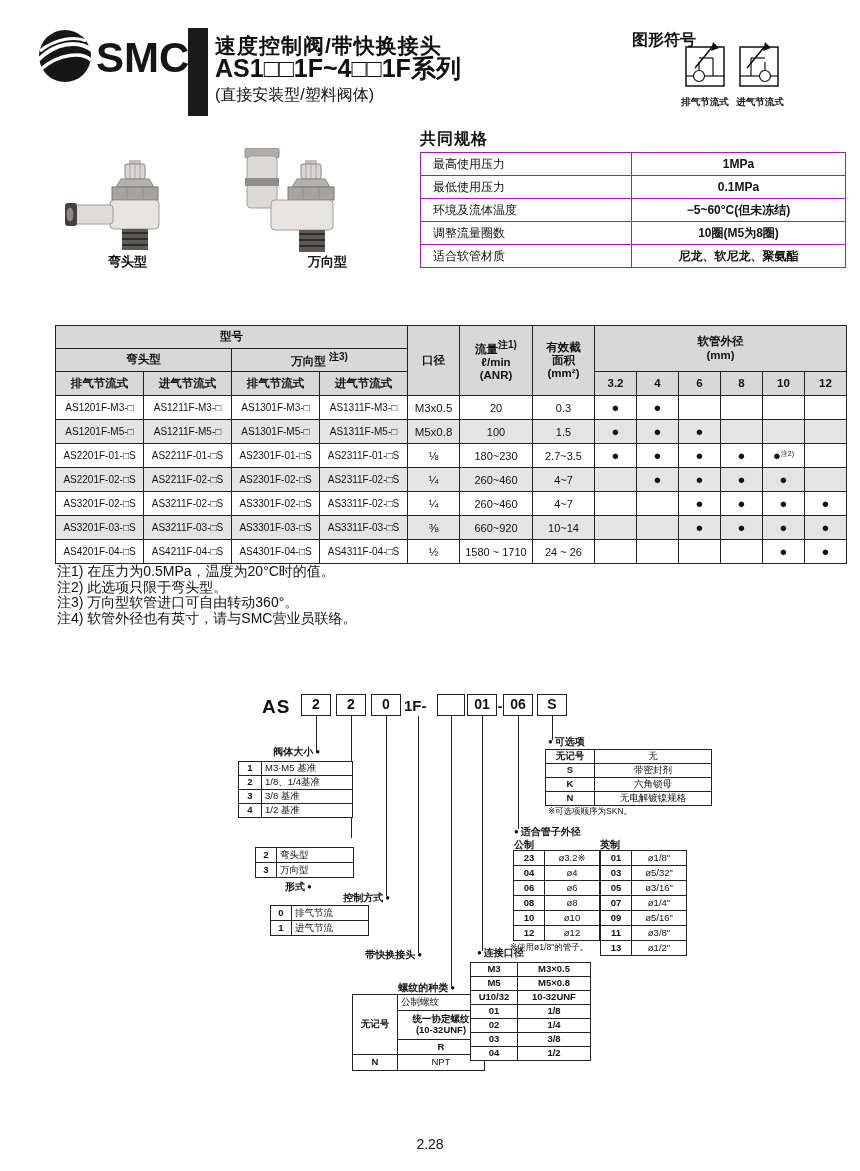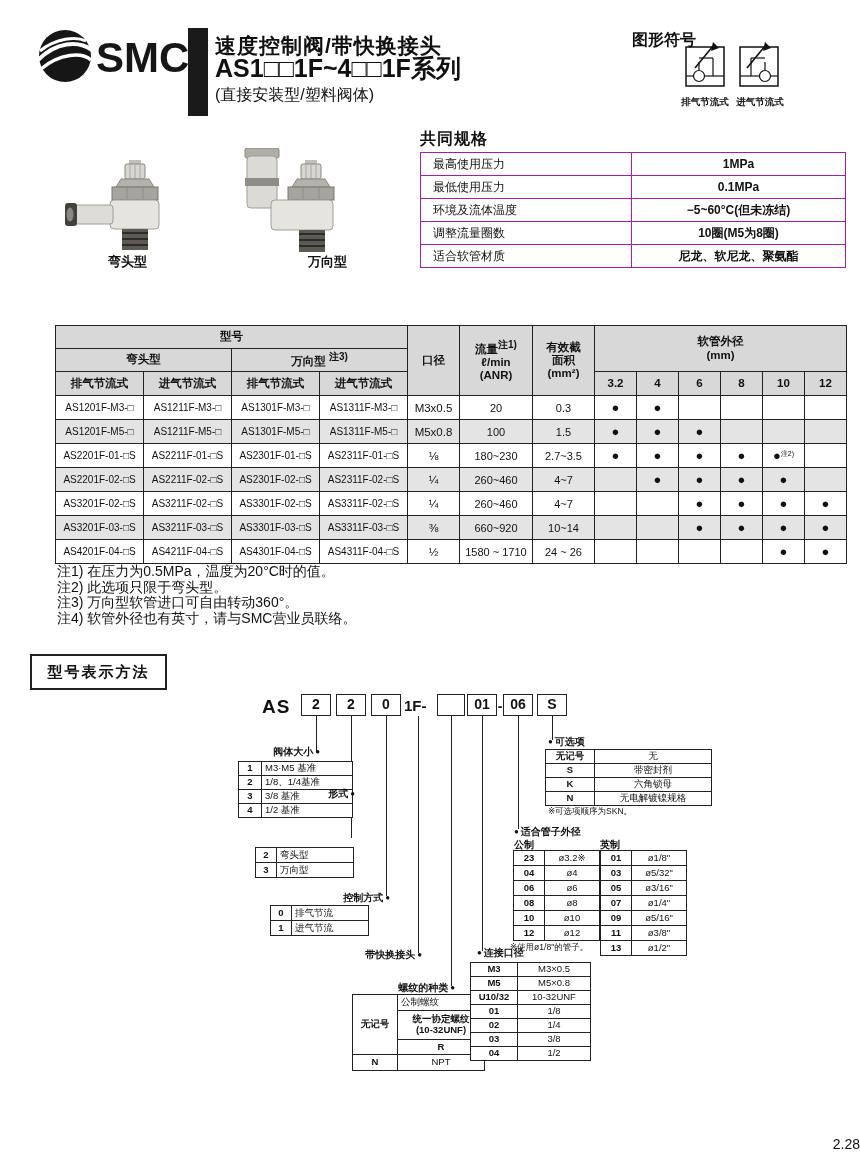--- a/index.html
+++ b/index.html
@@ -57,25 +57,25 @@
   .dlabel.before::before{content:"\25CF";font-size:8px;margin-right:2px;vertical-align:1px;}
   .sublab{position:absolute;font-size:10px;font-weight:bold;}
   .dnote{position:absolute;font-size:8.5px;}
   .dt{position:absolute;border-collapse:collapse;font-size:9.5px;line-height:1.15;background:#fff;}
   .dt td{border:1px solid #222;padding:0 3px;height:13px;text-align:left;}
   .dt td:first-child{font-weight:bold;text-align:center;padding:0 2px;}
   .t-valve td:first-child{width:18px;} .t-valve td:last-child{width:84px;}
   .t-form td{height:14px;} .t-form td:first-child{width:16px;} .t-form td:last-child{width:70px;}
   .t-ctrl td{height:14px;} .t-ctrl td:first-child{width:16px;} .t-ctrl td:last-child{width:70px;}
   .t-thread td:first-child{width:40px;} .t-thread td:last-child{width:80px;}
-  .t-port td{height:13px;text-align:center;} .t-port td:first-child{width:42px;} .t-port td:last-child{width:66px;}
+  .t-port td{height:13px;text-align:center;} .t-port td:first-child{width:42px;} .t-port td:last-child{width:66px;font-weight:bold;}
   .t-tube td{height:14px;text-align:center;} .t-tube td:first-child{width:26px;} .t-tube td:last-child{width:48px;}
   .t-opt td{height:13px;text-align:center;} .t-opt td:first-child{width:44px;} .t-opt td:last-child{width:110px;}
 
-  .footer{left:0;right:0;top:1136px;text-align:right;font-size:14px;}
+  .footer{left:0;right:0;top:1136px;text-align:center;font-size:14px;}
 </style>
 </head>
 <body>
 
 <div class="page">
 
   <svg class="abs" style="left:36px;top:26px" width="160" height="62" viewBox="0 0 160 62">
     <circle cx="29" cy="30" r="26" fill="#161616"></circle>
     <path d="M2 34 C 20 16, 42 14, 56 24" stroke="#fff" stroke-width="4" fill="none"></path>
     <path d="M5 43 C 24 27, 46 26, 55 34" stroke="#fff" stroke-width="3.5" fill="none"></path>
@@ -345,21 +345,20 @@
       </tbody>
   </table>
 
   <div id="notes-list">
       <div>注1) 在压力为0.5MPa，温度为20°C时的值。</div>
       <div>注2) 此选项只限于弯头型。</div>
       <div>注3) 万向型软管进口可自由转动360°。</div>
       <div>注4) 软管外径也有英寸，请与SMC营业员联络。</div>
     </div>
 
-  <div class="abs desig-box">型号表示方法</div>
 
   <div class="abs as-prefix b">AS</div>
   <div class="cbox" style="left:301px;width:30px">2</div>
   <div class="cbox" style="left:336px;width:30px">2</div>
   <div class="cbox" style="left:371px;width:30px">0</div>
   <div class="abs codemid">1F-</div>
   <div class="cbox" style="left:437px;width:28px"></div>
   <div class="cbox" style="left:467px;width:30px">01</div>
   <div class="abs b" style="left:497px;top:698px;width:6px;font-size:14px;text-align:center">-</div>
   <div class="cbox" style="left:503px;width:30px">06</div>
@@ -389,21 +388,21 @@
           <td>3</td>
           <td>3/8 基准</td>
         </tr>
         <tr>
           <td>4</td>
           <td>1/2 基准</td>
         </tr>
       </tbody>
   </table>
 
-  <div class="dlabel after" style="left:285px;top:787px;width:70px;text-align:right">形式</div>
+  <div class="dlabel after" style="left:285px;top:880px;width:70px;text-align:left">形式</div>
   <table class="dt t-form" style="left:255px;top:847px">
     <tbody>
         <tr>
           <td>2</td>
           <td>弯头型</td>
         </tr>
         <tr>
           <td>3</td>
           <td>万向型</td>
         </tr>

